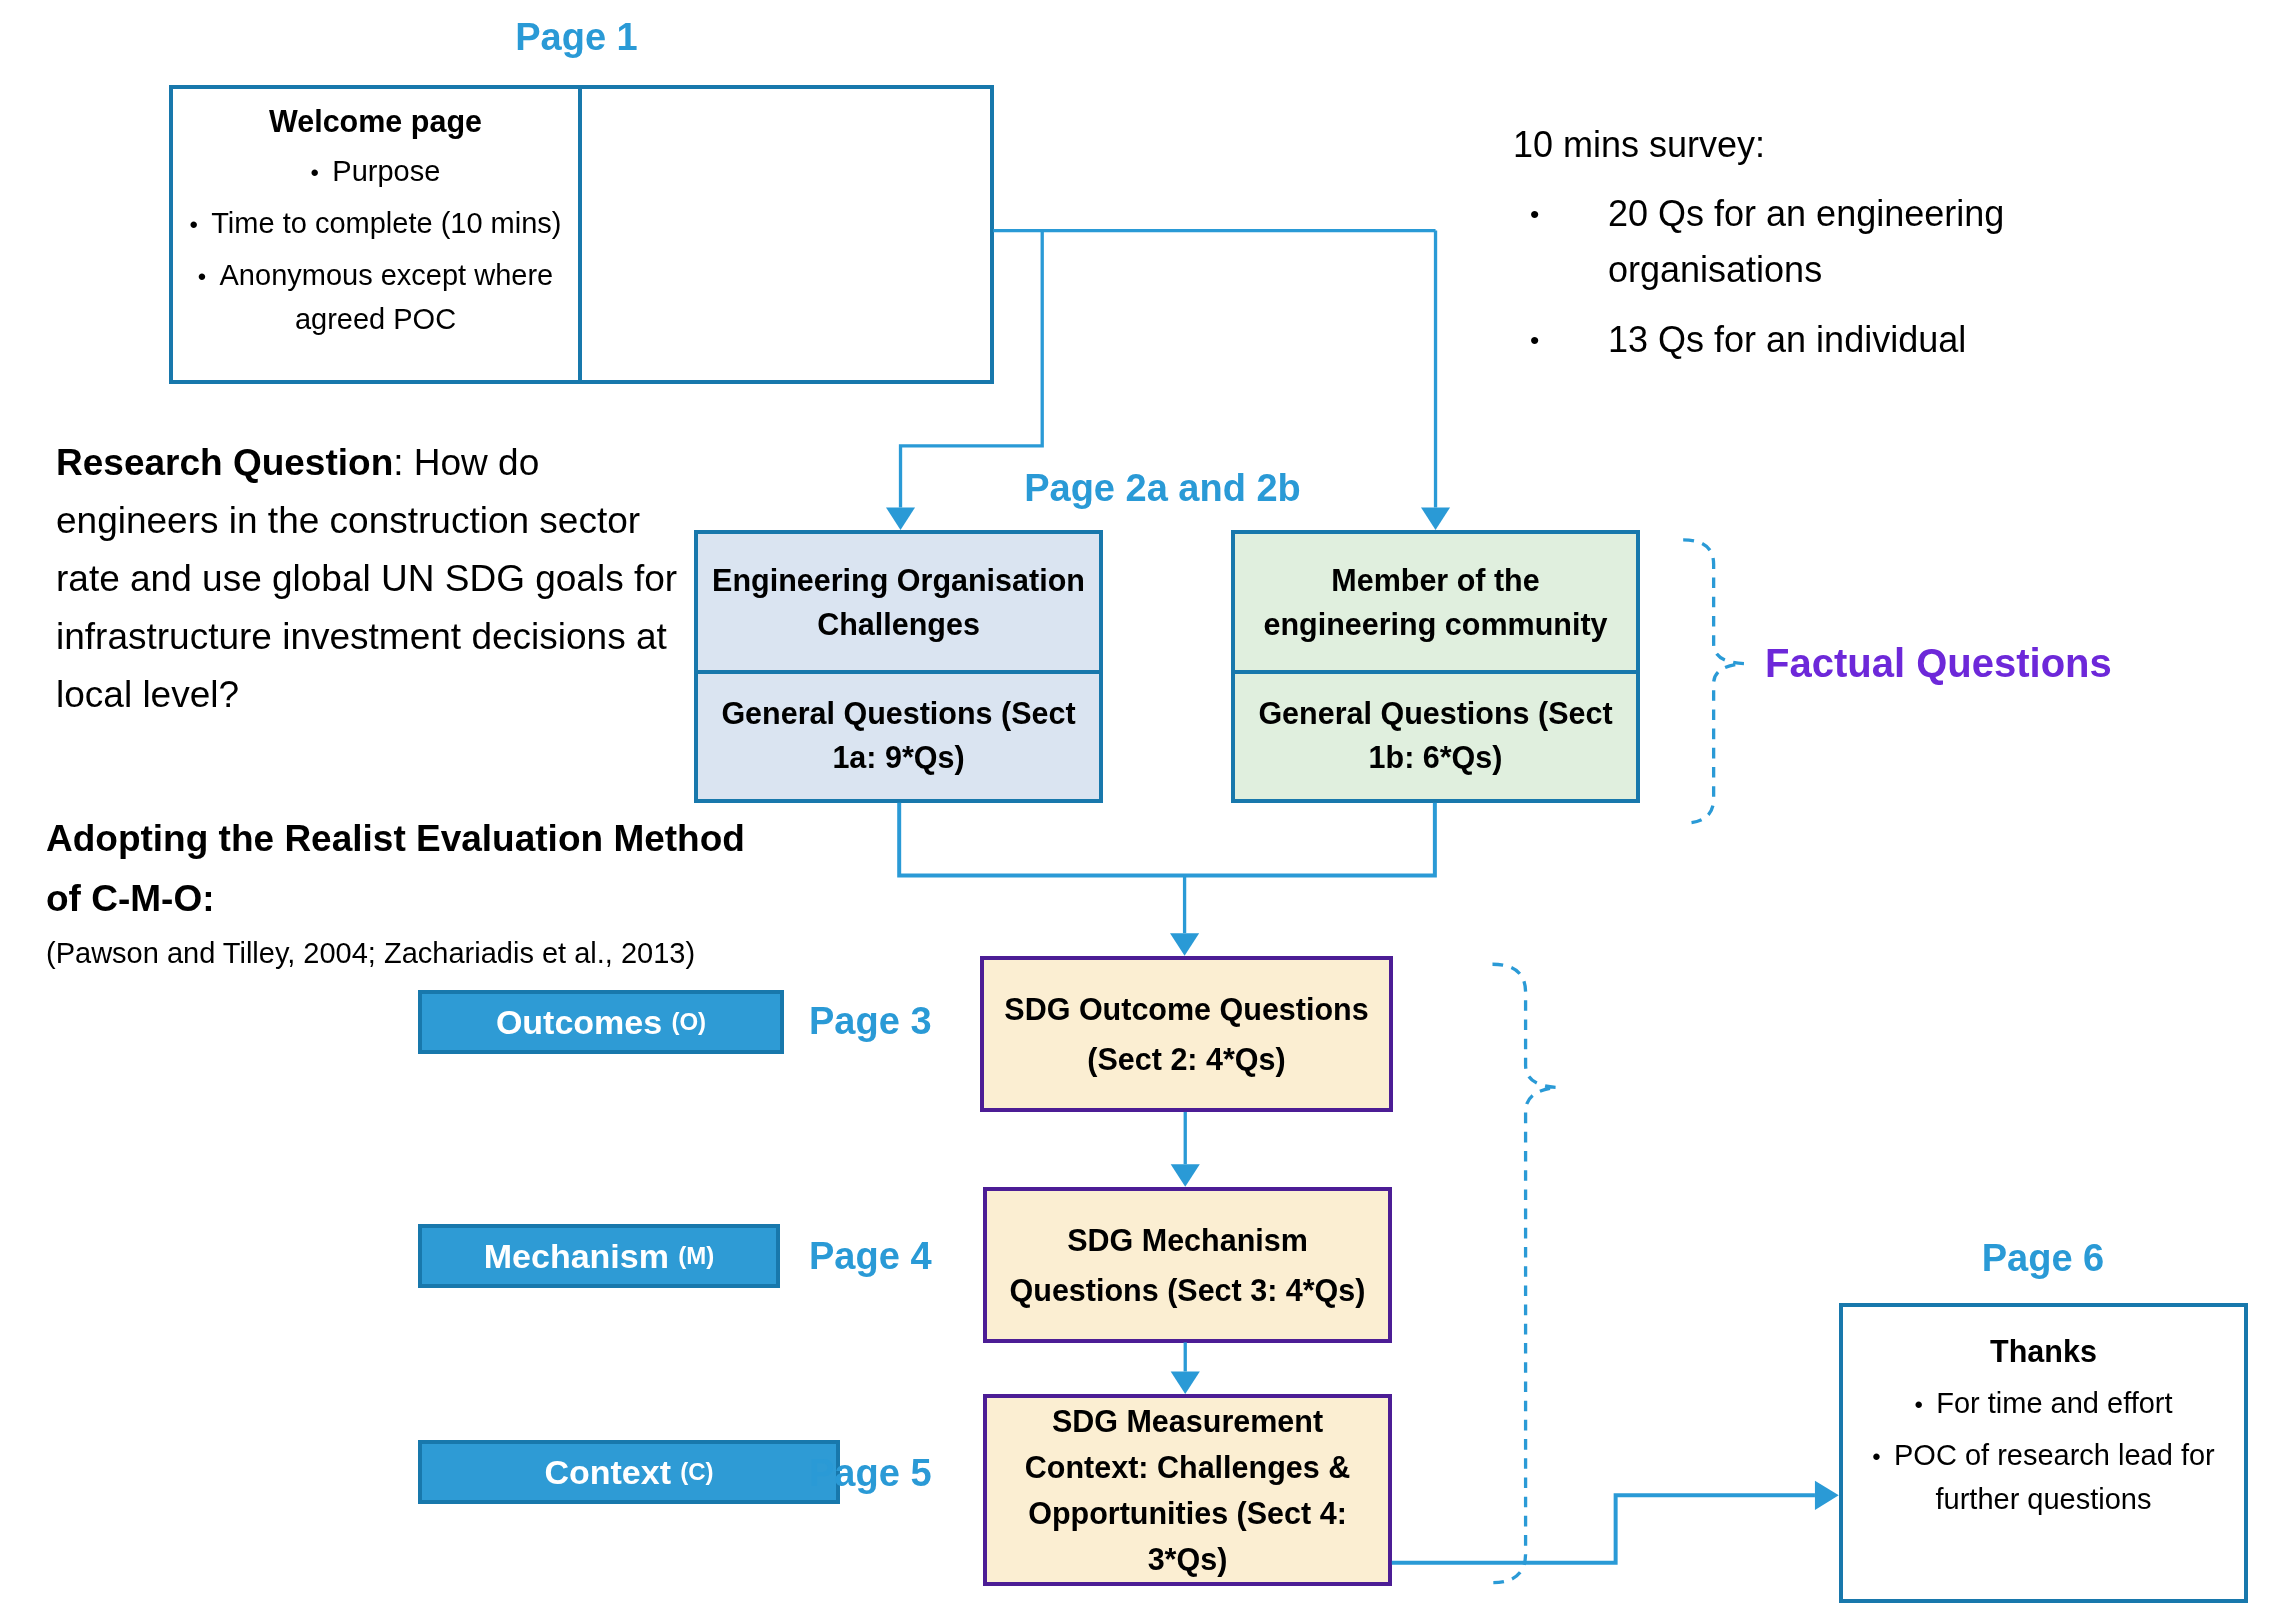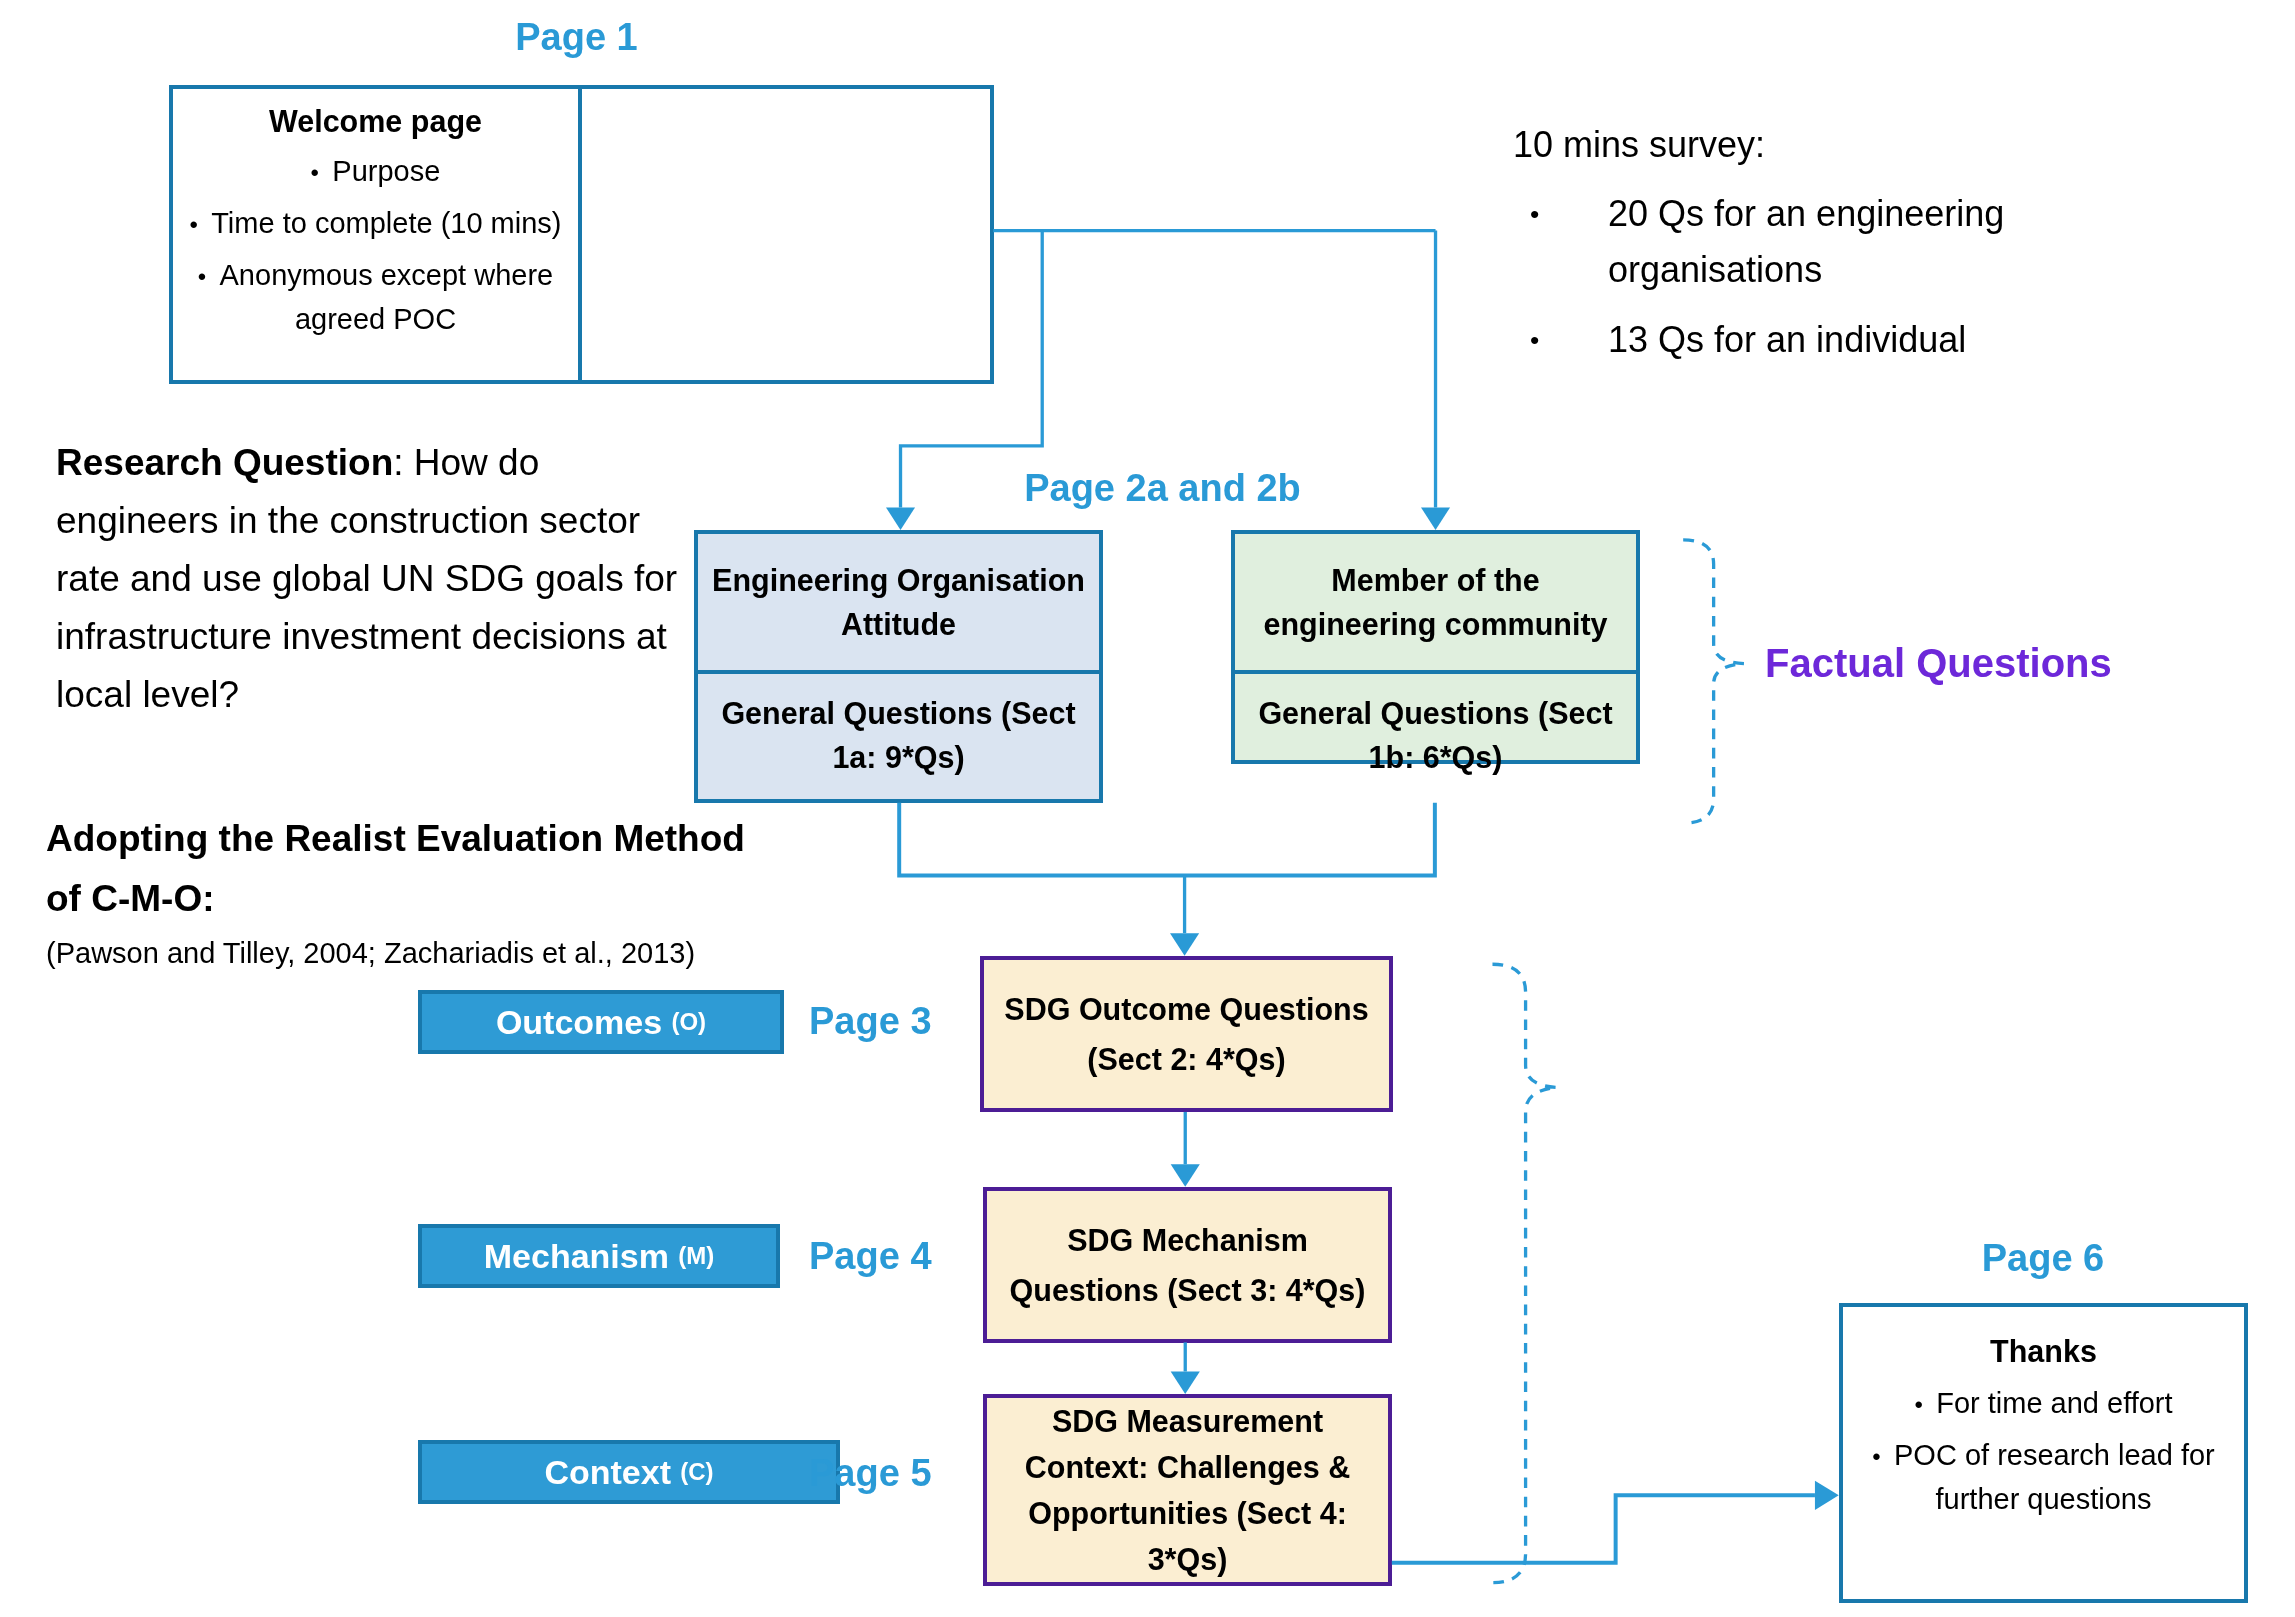--- a/index.html
+++ b/index.html
@@ -87,28 +87,28 @@
   </div>
 
   <div class="abs research" style="left:56px;top:434px;width:636px;">
     <b>Research Question</b><span>: How do engineers in the construction sector rate and use global UN SDG goals for infrastructure investment decisions at local level?</span>
   </div>
 
   <div class="abs blue-label center" style="left:964px;top:467px;width:397px;">Page 2a and 2b</div>
 
   <div class="abs split-box box-blue" style="left:694px;top:530px;width:409px;height:273px;">
     <div class="top">
-        <div class="t">Engineering Organisation Attitude</div>
+        <div class="t">Engineering Organisation Challenges</div>
       </div>
     <div class="bottom">
         <div class="t">General Questions (Sect 1a: 9*Qs)</div>
       </div>
   </div>
 
-  <div class="abs split-box box-green" style="left:1231px;top:530px;width:409px;height:234px;">
+  <div class="abs split-box box-green" style="left:1231px;top:530px;width:409px;height:273px;">
     <div class="top">
         <div class="t">Member of the engineering community</div>
       </div>
     <div class="bottom">
         <div class="t">General Questions (Sect 1b: 6*Qs)</div>
       </div>
   </div>
 
   <div class="abs bracket-label" style="left:1765px;top:634px;width:411px;">
     <b>Factual Questions</b>

